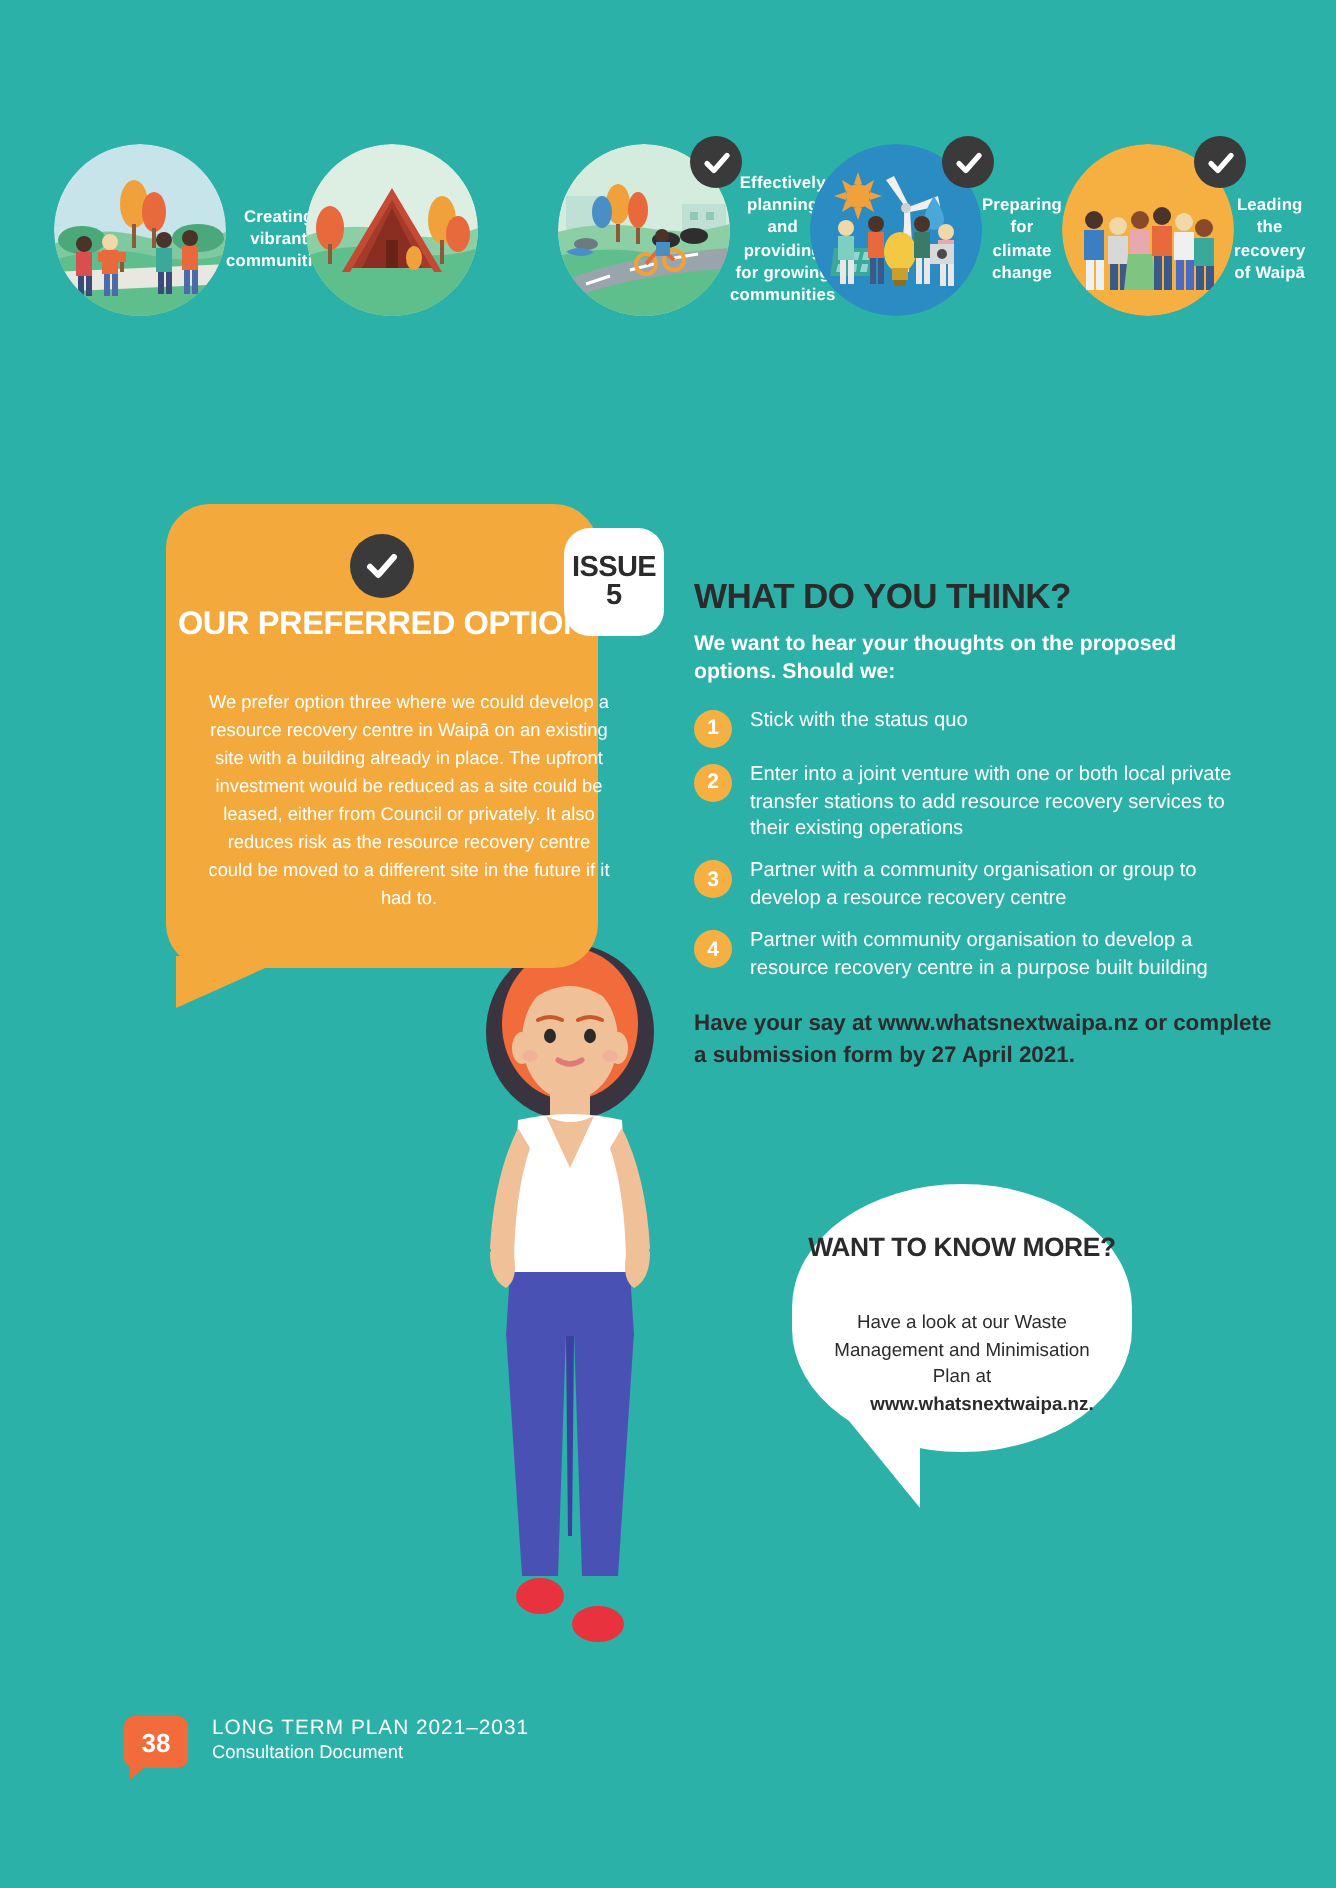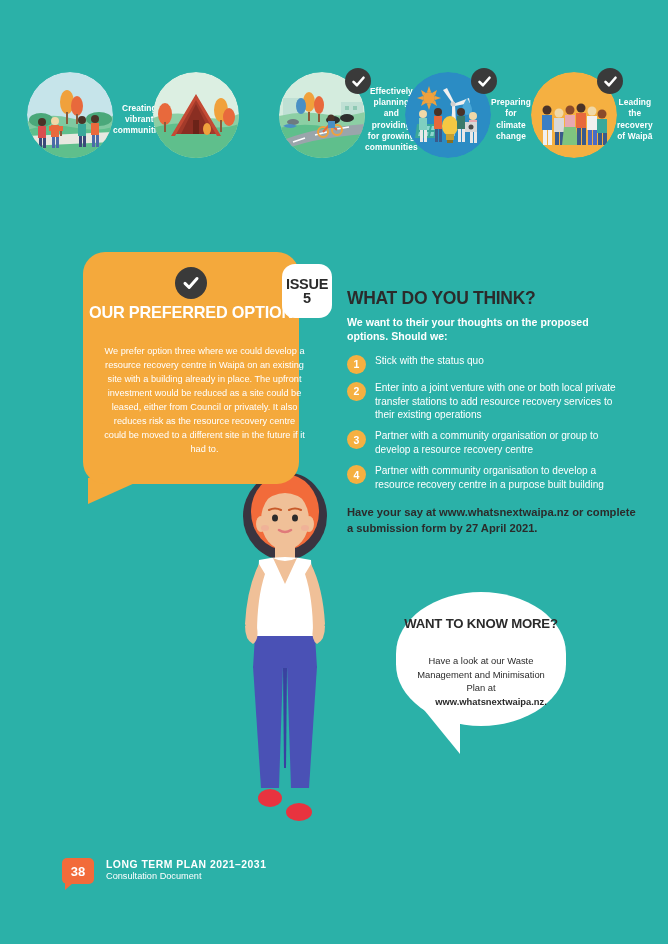--- a/index.html
+++ b/index.html
@@ -160,21 +160,21 @@
     display:flex; align-items:center; justify-content:center;
   }
   .page-badge::after {
     content:""; position:absolute; left:3px; bottom:-6px;
     width:0; height:0;
     border-left:8px solid #F26B3A;
     border-bottom:7px solid transparent;
   }
   .page-num { color:#ffffff; font-size:13px; font-weight:bold; }
   .footer-text { padding-top:1px; }
-  .footer-line1 { color:#ffffff; font-size:10.4px; font-weight:bold; letter-spacing:0.5px; }
+  .footer-line1 { color:#ffffff; font-size:10.4px; font-weight:normal; letter-spacing:0.5px; }
   .footer-line2 { color:#ffffff; font-size:9.2px; margin-top:1px; }
 </style>
 </head>
 <body>
 
 <div class="icon-row">
 
   <div class="icon-item">
     <div class="icon-circle-wrap">
       <div class="icon-circle">
@@ -444,21 +444,21 @@
 </div>
 
 <div class="issue-tail"></div>
 <div class="issue-badge">
   <div class="issue-word">ISSUE</div>
   <div class="issue-num">5</div>
 </div>
 
 <div class="right-col">
   <div class="wdyt-title">WHAT DO YOU THINK?</div>
-  <div class="wdyt-intro">We want to their your thoughts on the proposed options. Should we:</div>
+  <div class="wdyt-intro">We want to hear your thoughts on the proposed options. Should we:</div>
 
   <div class="opt-list">
     <div class="opt-row">
       <div class="opt-num">1</div>
       <div class="opt-text">Stick with the status quo</div>
     </div>
     <div class="opt-row">
       <div class="opt-num">2</div>
       <div class="opt-text">Enter into a joint venture with one or both local private transfer stations to add resource recovery services to their existing operations</div>
     </div>

